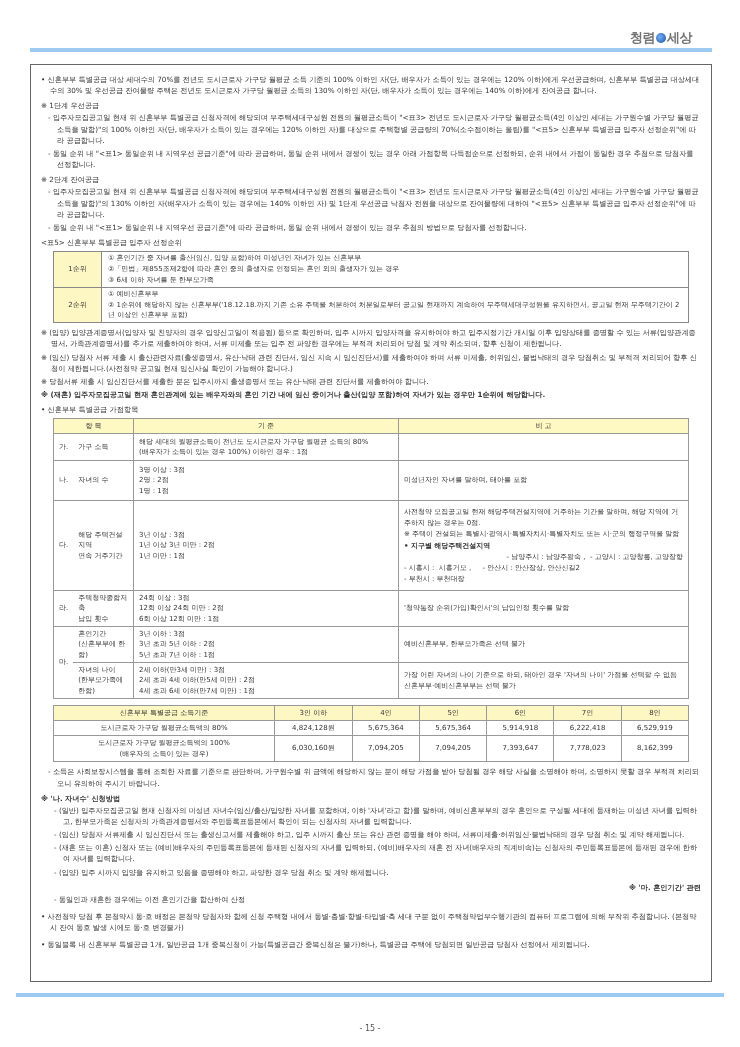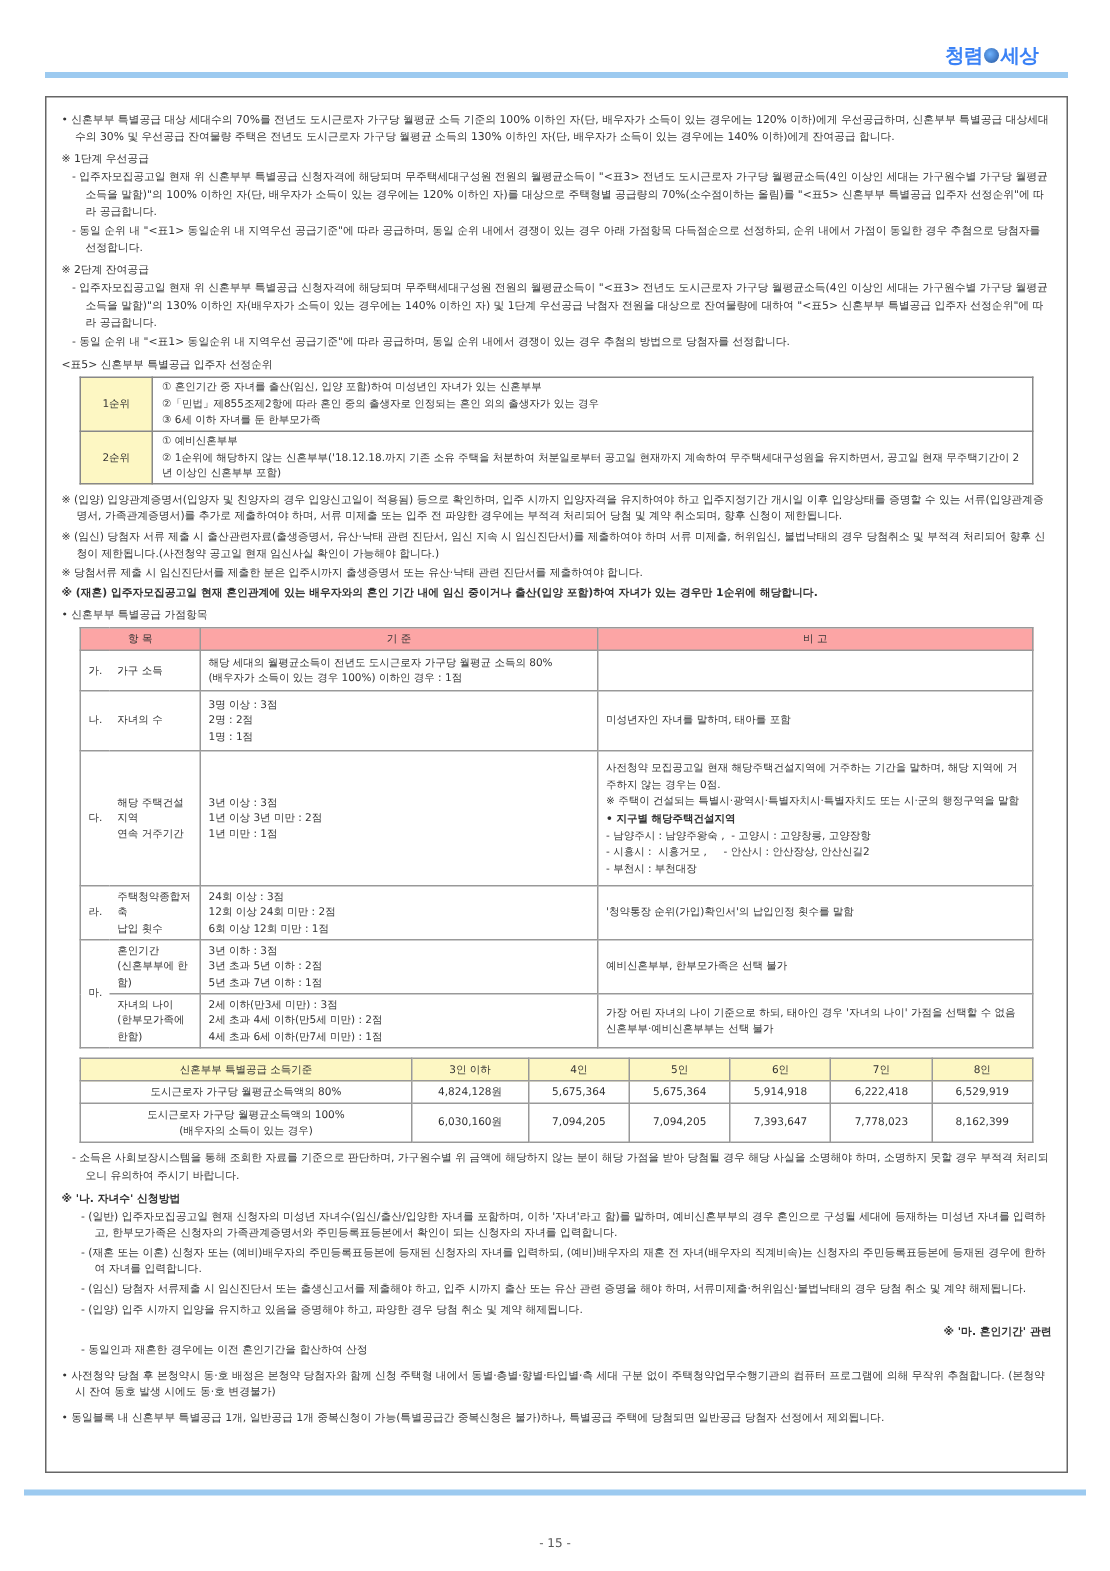--- a/index.html
+++ b/index.html
@@ -1,34 +1,34 @@
 <!DOCTYPE html>
 <html><head>
 <meta charset="utf-8">
 <style>
   * { box-sizing: border-box; margin: 0; padding: 0; }
   html, body { width: 740px; height: 1047px; background: #ffffff; }
   body { font-family: "DejaVu Sans", "Liberation Sans", sans-serif; color: #333; font-size: 7.2px; line-height: 1.55; position: relative; overflow: hidden; }
-  .logo { position: absolute; right: 48px; top: 28px; font-size: 13px; font-weight: bold; color: #3b82f6; letter-spacing: -0.5px; }
+  .logo { position: absolute; right: 48px; top: 28px; font-size: 13px; font-weight: bold; color: #737373; letter-spacing: -0.5px; }
   .logo .dot { display: inline-block; width: 10px; height: 10px; border-radius: 50%; background: radial-gradient(circle at 40% 40%, #6fb3ff, #1f4f9a); vertical-align: -1px; margin: 0 1px; }
   .topbar { position: absolute; left: 30px; right: 28px; top: 48px; height: 4px; background: #9ccaf0; }
   .frame { position: absolute; left: 30px; right: 28px; top: 64px; height: 918px; border: 1.5px solid #666; padding: 9px 10px 6px 10px; }
   .botbar { position: absolute; left: 16px; right: 16px; top: 993px; height: 4px; background: #9ccaf0; }
   .pageno { position: absolute; left: 0; right: 0; top: 1023px; text-align: center; font-size: 8px; color: #555; }
   p { margin: 0; }
   .bul { padding-left: 9px; text-indent: -9px; margin-bottom: 3px; }
   .note { margin-top: 4px; margin-bottom: 1px; }
   .dash { padding-left: 16px; text-indent: -9px; margin-bottom: 2px; }
   .dash2 { padding-left: 22px; text-indent: -9px; margin-bottom: 2px; }
   .star { padding-left: 10px; text-indent: -10px; margin-bottom: 2px; }
   table { border-collapse: collapse; width: 100%; }
   .rank td { border: 1px solid #888; font-size: 7px; padding: 1px 6px; vertical-align: middle; }
   .rank td.rk { width: 48px; background: #fdf7c3; text-align: center; }
   .score th, .score td { border: 1px solid #999; font-size: 7px; padding: 1px 5px; vertical-align: middle; font-weight: normal; }
-  .score th { background: #fca5a5; text-align: center; height: 15px; }
+  .score th { background: #fef9c3; text-align: center; height: 15px; }
   .inc th, .inc td { border: 1px solid #999; font-size: 7px; padding: 1px 4px; text-align: center; font-weight: normal; }
   .inc th { background: #fdf7c3; height: 15px; }
   .sect { margin-top: 6px; }
 </style>
 </head>
 <body>
 
 <div class="logo"><span>청렴</span><span class="dot"></span><span>세상</span></div>
 <div class="topbar"></div>
 
@@ -104,21 +104,21 @@
 연속 거주기간</td>
       <td>
             <div>3년 이상 : 3점</div>
             <div>1년 이상 3년 미만 : 2점</div>
             <div>1년 미만 : 1점</div>
           </td>
       <td>
         <div>사전청약 모집공고일 현재 해당주택건설지역에 거주하는 기간을 말하며, 해당 지역에 거주하지 않는 경우는 0점.</div>
         <div style="padding-left:8px;text-indent:-8px;">※ 주택이 건설되는 특별시·광역시·특별자치시·특별자치도 또는 시·군의 행정구역을 말함</div>
         <div style="font-weight:bold;margin-top:2px;">• 지구별 해당주택건설지역</div>
-        <div style="white-space:pre;">- 남양주시 : 남양주왕숙 ,  - 고양시 : 고양창릉, 고양장항</div>
+        <div style="white-space:pre;text-align:right;">- 남양주시 : 남양주왕숙 ,  - 고양시 : 고양창릉, 고양장항</div>
         <div style="white-space:pre;">- 시흥시 :  시흥거모 ,     - 안산시 : 안산장상, 안산신길2</div>
         <div>- 부천시 : 부천대장</div>
       </td>
     </tr>
     <tr style="height:36px;">
       <td style="border-right:none;">라.</td>
       <td style="border-left:none;white-space:pre-line;">주택청약종합저축
 납입 횟수</td>
       <td>
             <div>24회 이상 : 3점</div>
@@ -187,22 +187,22 @@
       <td>7,393,647</td>
       <td>7,778,023</td>
       <td>8,162,399</td>
     </tr>
   </tbody>
     </table>
   <p class="dash">- 소득은 사회보장시스템을 통해 조회한 자료를 기준으로 판단하며, 가구원수별 위 금액에 해당하지 않는 분이 해당 가점을 받아 당첨될 경우 해당 사실을 소명해야 하며, 소명하지 못할 경우 부적격 처리되오니 유의하여 주시기 바랍니다.</p>
 
   <p class="note" style="font-weight:bold;">※ '나. 자녀수' 신청방법</p>
   <p class="dash2">- (일반) 입주자모집공고일 현재 신청자의 미성년 자녀수(임신/출산/입양한 자녀를 포함하며, 이하 '자녀'라고 함)를 말하며, 예비신혼부부의 경우 혼인으로 구성될 세대에 등재하는 미성년 자녀를 입력하고, 한부모가족은 신청자의 가족관계증명서와 주민등록표등본에서 확인이 되는 신청자의 자녀를 입력합니다.</p>
+  <p class="dash2">- (임신) 당첨자 서류제출 시 임신진단서 또는 출생신고서를 제출해야 하고, 입주 시까지 출산 또는 유산 관련 증명을 해야 하며, 서류미제출·허위임신·불법낙태의 경우 당첨 취소 및 계약 해제됩니다.</p>
   <p class="dash2">- (재혼 또는 이혼) 신청자 또는 (예비)배우자의 주민등록표등본에 등재된 신청자의 자녀를 입력하되, (예비)배우자의 재혼 전 자녀(배우자의 직계비속)는 신청자의 주민등록표등본에 등재된 경우에 한하여 자녀를 입력합니다.</p>
-  <p class="dash2">- (임신) 당첨자 서류제출 시 임신진단서 또는 출생신고서를 제출해야 하고, 입주 시까지 출산 또는 유산 관련 증명을 해야 하며, 서류미제출·허위임신·불법낙태의 경우 당첨 취소 및 계약 해제됩니다.</p>
   <p class="dash2">- (입양) 입주 시까지 입양을 유지하고 있음을 증명해야 하고, 파양한 경우 당첨 취소 및 계약 해제됩니다.</p>
 
   <p class="note" style="font-weight:bold;text-align:right;">※ '마. 혼인기간' 관련</p>
   <p class="dash2">- 동일인과 재혼한 경우에는 이전 혼인기간을 합산하여 산정</p>
 
   <p class="bul sect">• 사전청약 당첨 후 본청약시 동·호 배정은 본청약 당첨자와 함께 신청 주택형 내에서 동별·층별·향별·타입별·측 세대 구분 없이 주택청약업무수행기관의 컴퓨터 프로그램에 의해 무작위 추첨합니다. (본청약시 잔여 동호 발생 시에도 동·호 변경불가)</p>
   <p class="bul sect">• 동일블록 내 신혼부부 특별공급 1개, 일반공급 1개 중복신청이 가능(특별공급간 중복신청은 불가)하나, 특별공급 주택에 당첨되면 일반공급 당첨자 선정에서 제외됩니다.</p>
 </div>
 
 <div class="botbar"></div>

